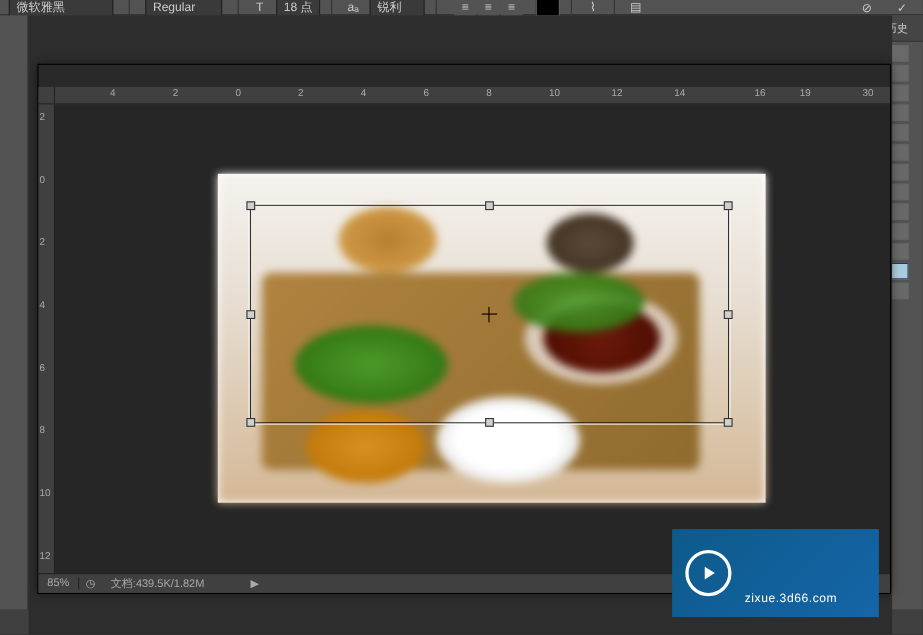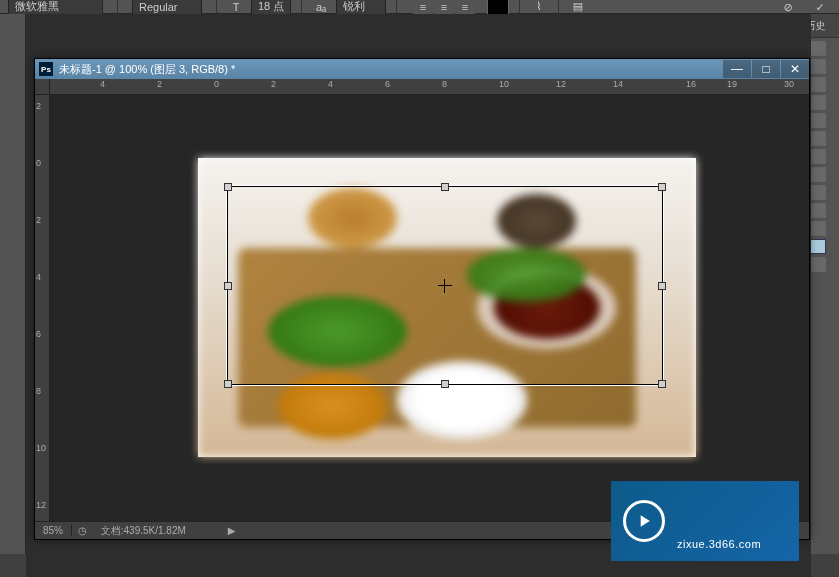--- a/index.html
+++ b/index.html
@@ -452,29 +452,20 @@
   <div class="swatch"></div>
   <div class="swatch"></div>
   <div class="swatch"></div>
   <div class="swatch active"></div>
   <div class="swatch"></div>
 </div>
 
 <div class="workspace">
 
   <div class="doc-window">
-    <div class="doc-titlebar">
-      <div class="ps-icon">Ps</div>
-      <span class="doc-title">未标题-1 @ 100% (图层 3, RGB/8) *</span>
-      <div class="window-controls">
-        <div class="win-btn">—</div>
-        <div class="win-btn">□</div>
-        <div class="win-btn">✕</div>
-      </div>
-    </div>
 
     <div class="ruler-corner"></div>
     <div class="ruler-h">
       <div class="ruler-h-marks">
         <span class="major" style="left:50px">4</span>
         <span class="major" style="left:107px">2</span>
         <span class="major" style="left:164px">0</span>
         <span class="major" style="left:221px">2</span>
         <span class="major" style="left:278px">4</span>
         <span class="major" style="left:335px">6</span>

